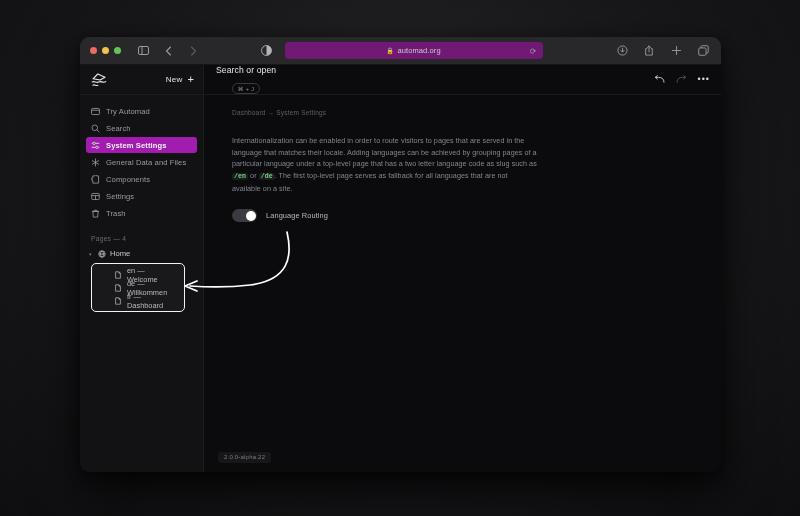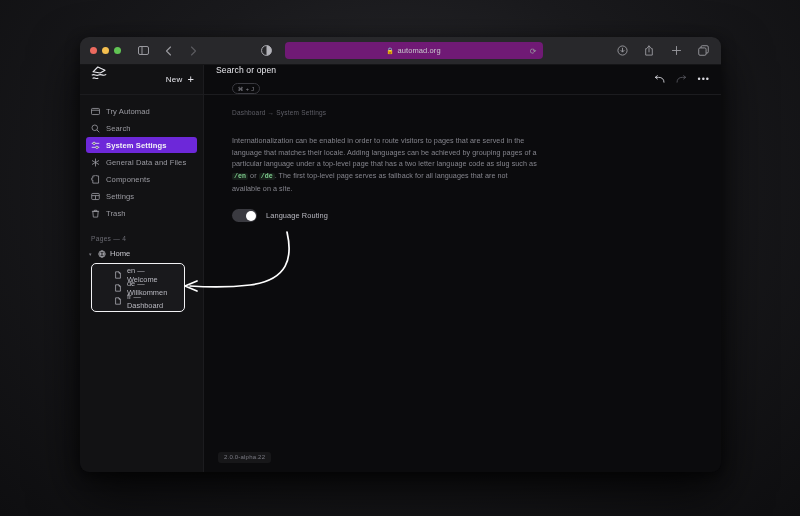--- a/index.html
+++ b/index.html
@@ -82,21 +82,21 @@
 
   
   .sidebar {
     width: 124px;
     background: #121214;
     border-right: 1px solid #1c1c1f;
     display: flex; flex-direction: column;
   }
   .side-head {
     height: 30px;
-    display: flex; justify-content: space-between;
+    display: flex; align-items: center; justify-content: space-between;
     padding: 0 9px 0 10px;
     border-bottom: 1px solid #1c1c1f;
   }
   .logo { width: 18px; height: 16px; color: #e9e9ee; }
   .new-btn {
     display: flex; align-items: center; gap: 5px;
     font-size: 8px; color: #e4e4ea; letter-spacing: .2px;
   }
   .plus { font-size: 11px; color: #e4e4ea; line-height: 1; font-weight: 300; }
 
@@ -104,21 +104,21 @@
   .nav-item {
     display: flex; align-items: center; gap: 6px;
     height: 16px;
     padding: 0 5px;
     border-radius: 3px;
     color: #9b9ba2;
     font-size: 7.6px;
     letter-spacing: .1px;
     margin-bottom: 1px;
   }
-  .nav-item.active { background: #6d28d9; color: #f2f2f6; font-weight: bold; }
+  .nav-item.active { background: #a21caf; color: #f2f2f6; font-weight: bold; }
   .nav-ico { width: 9px; height: 9px; display: inline-flex; align-items: center; justify-content: center; flex: 0 0 9px; }
 
   .pages-label {
     margin: 13px 0 5px 11px;
     font-size: 6.6px; color: #6a6a72; letter-spacing: .3px;
   }
   .tree { padding: 0 6px; }
   .tree-root {
     display: flex; align-items: center; gap: 4px;
     font-size: 7.6px; color: #c6c6cd;

